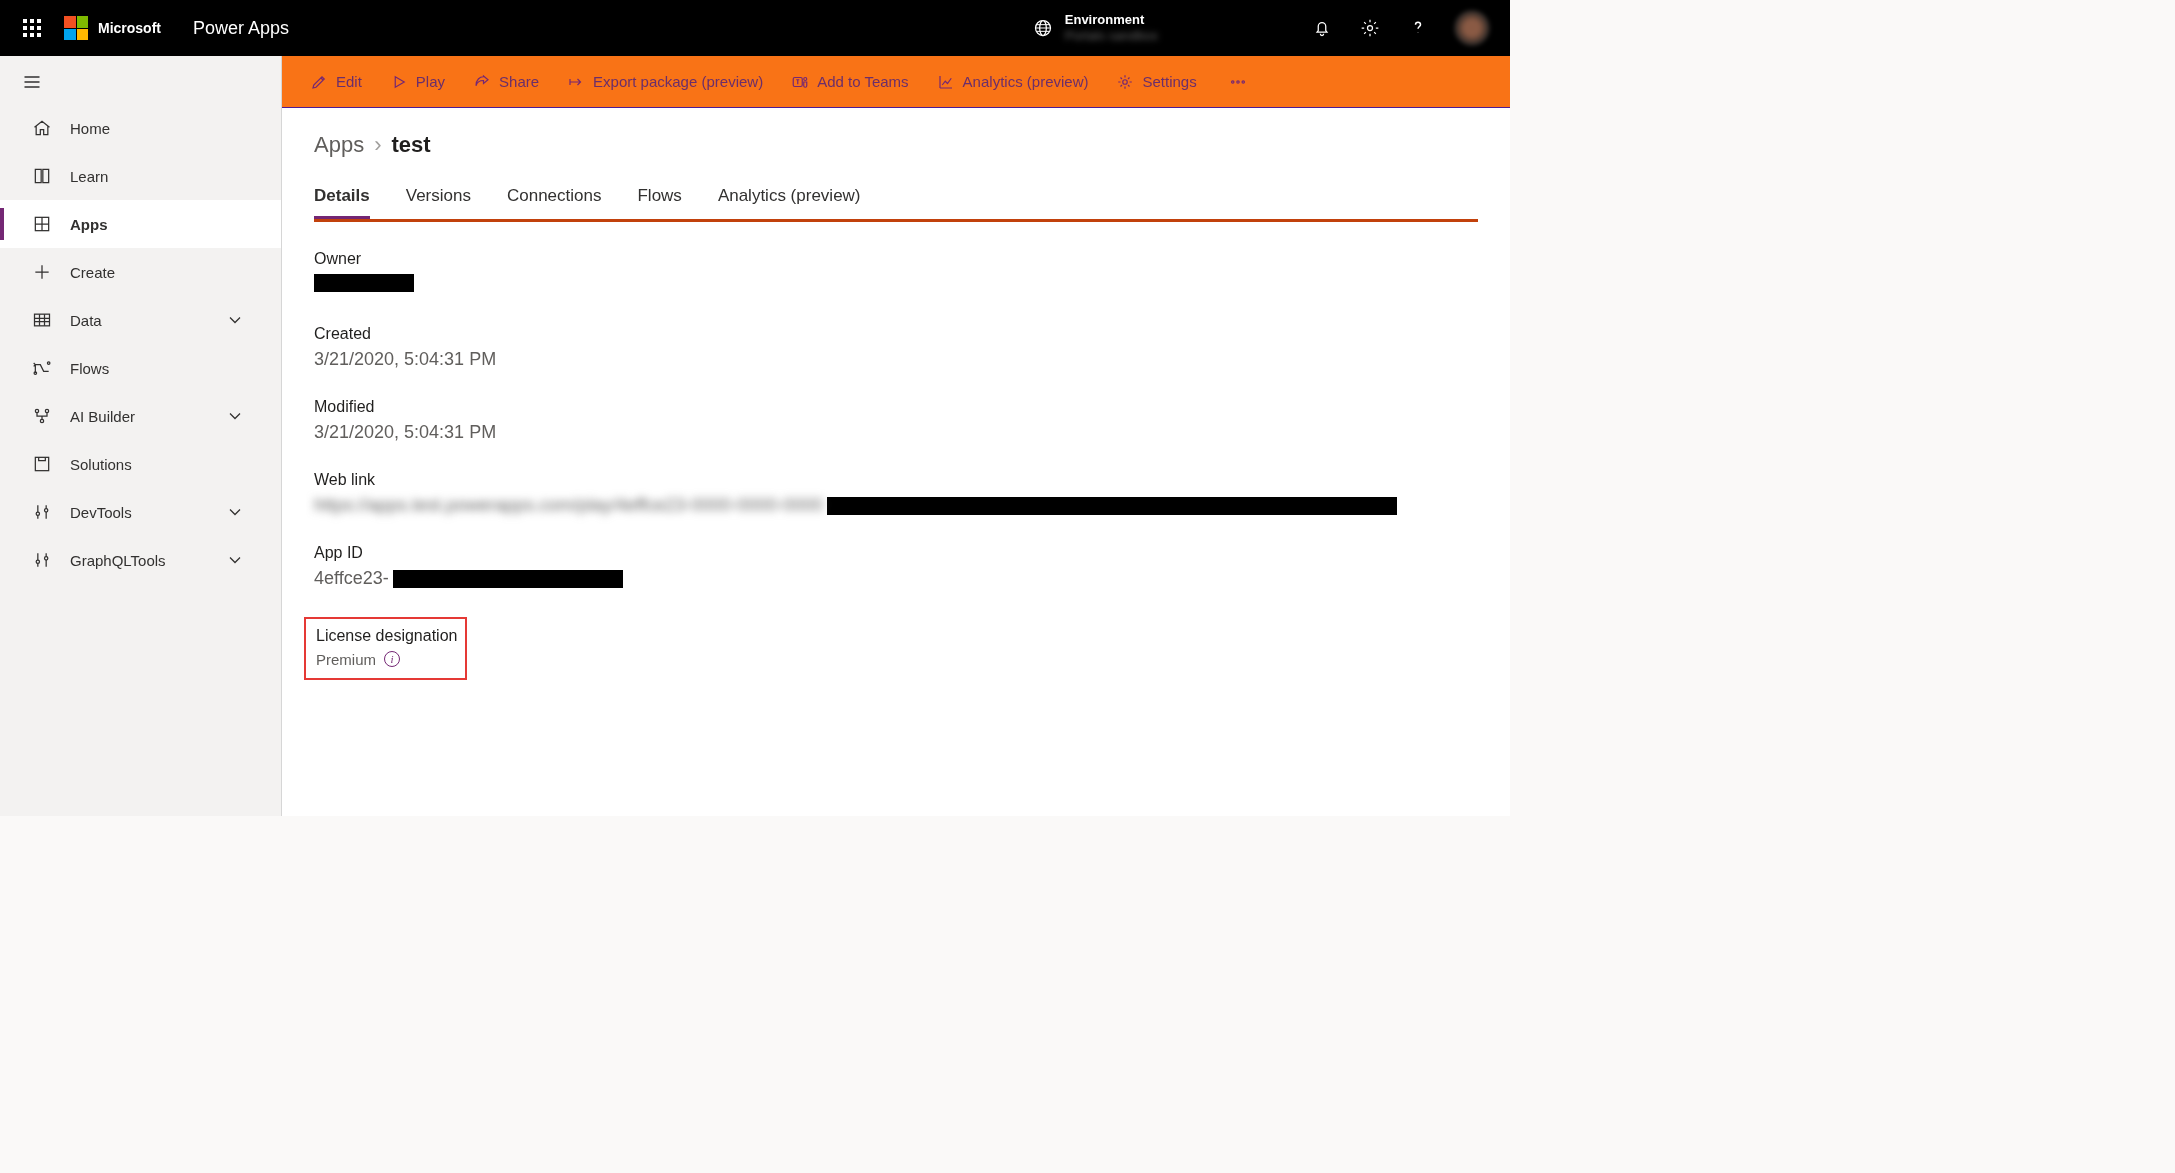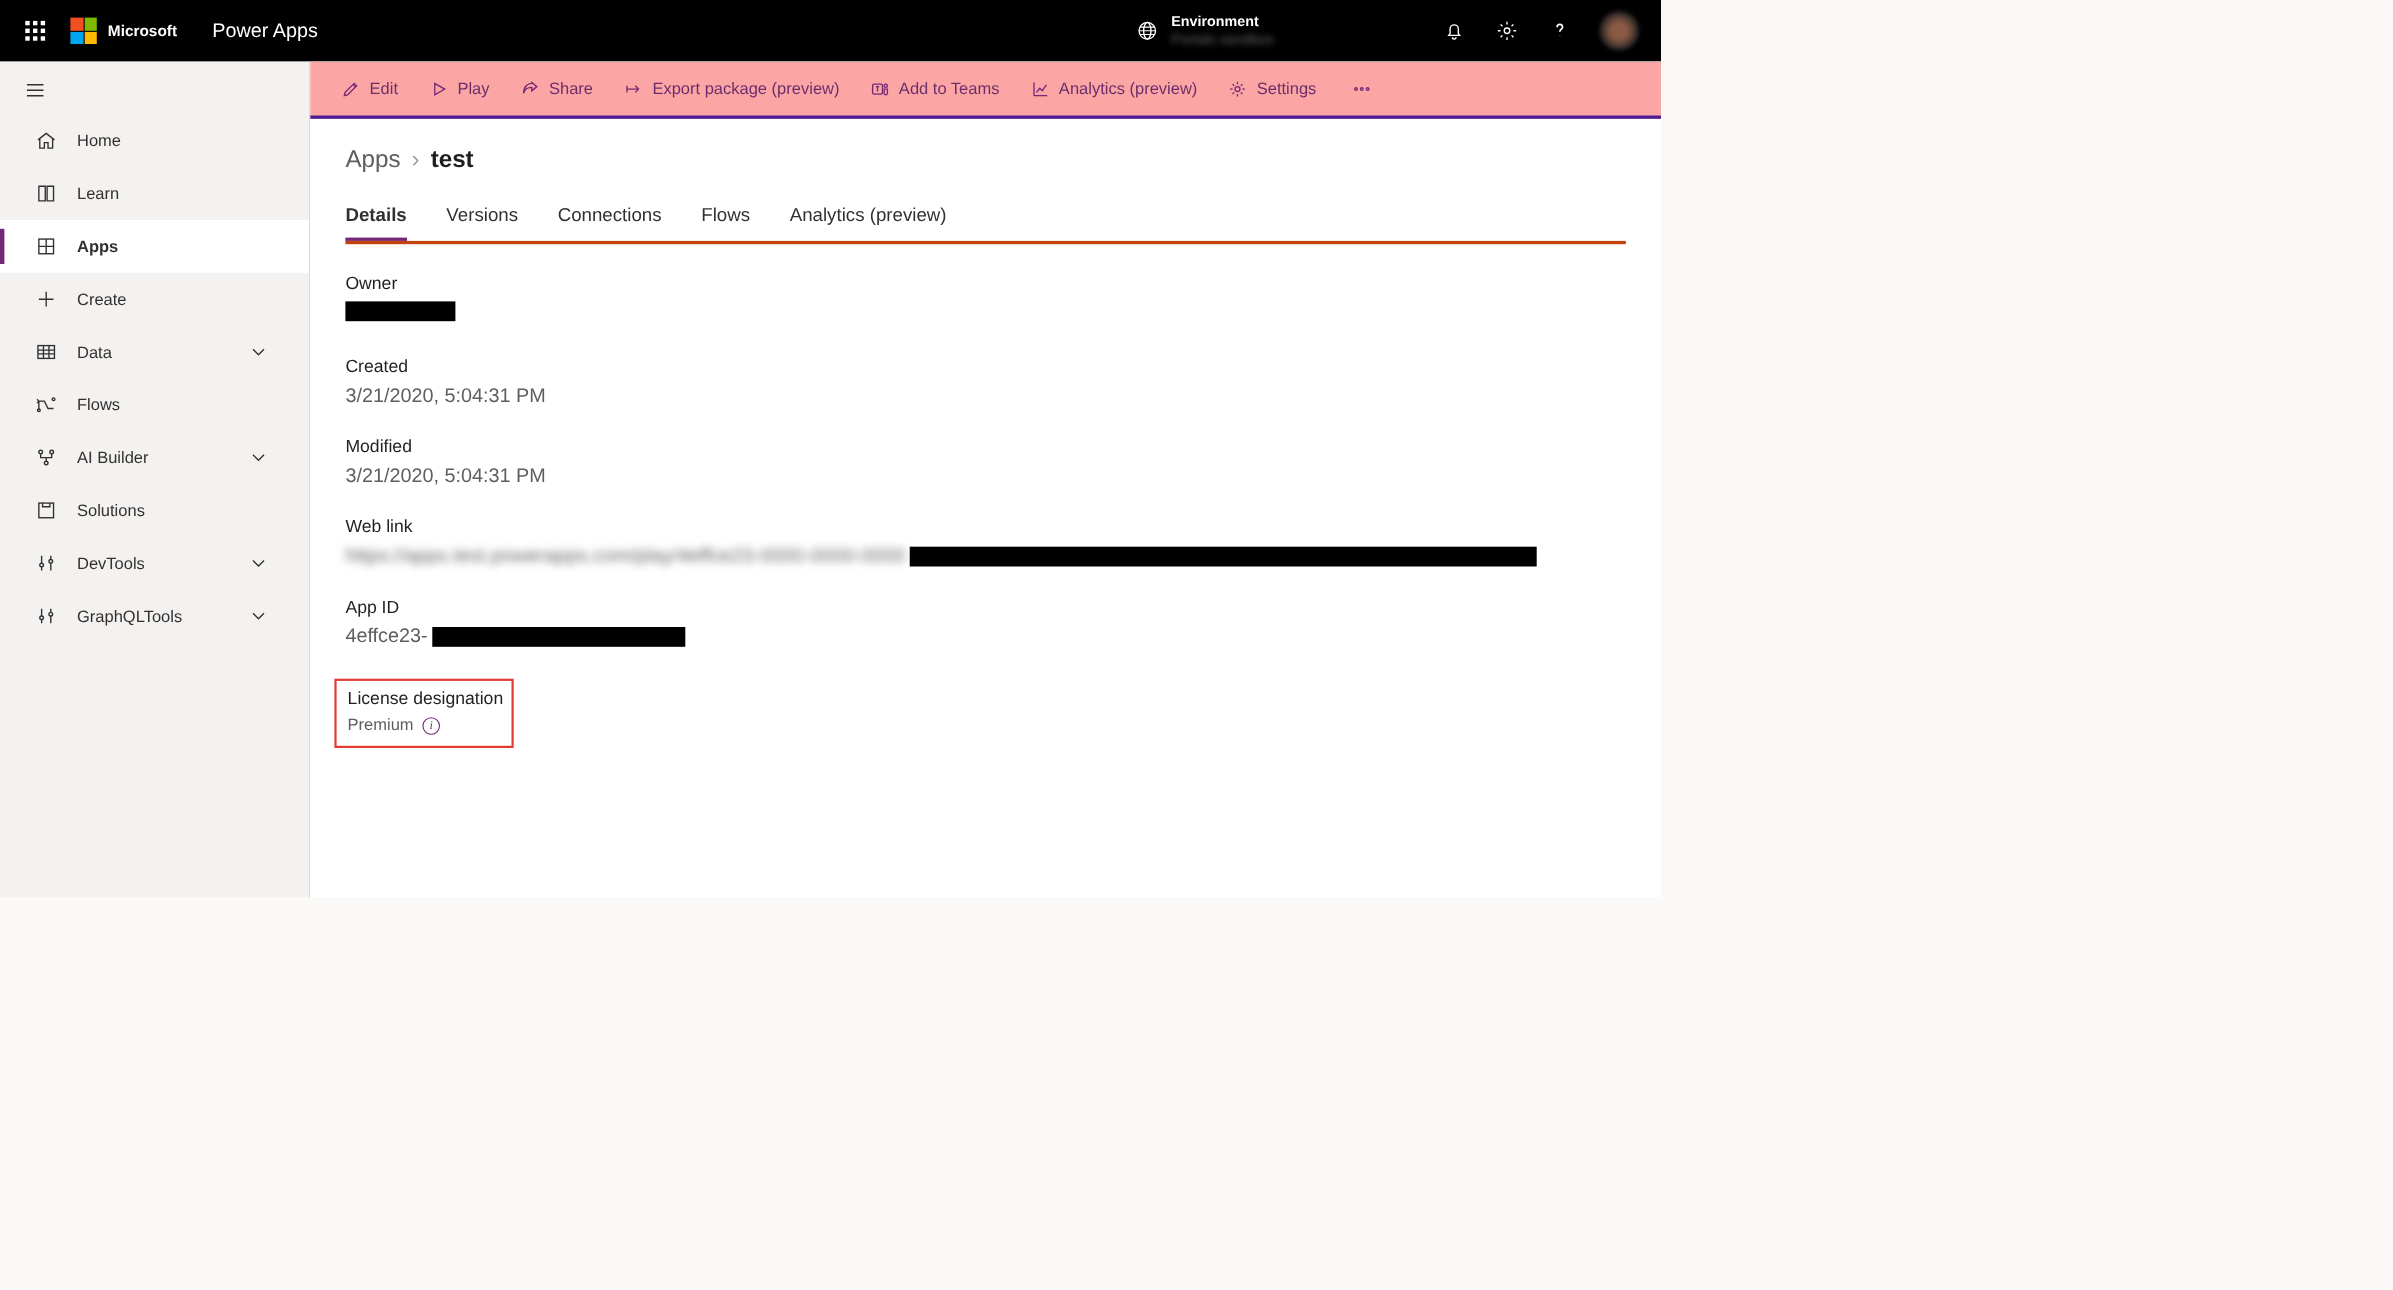--- a/index.html
+++ b/index.html
@@ -110,22 +110,22 @@
   .sb-item.active::before {
     content: "";
     position: absolute; left: 0; top: 8px; bottom: 8px;
     width: 4px; background: #742774;
   }
 
   
   .main { flex: 1; display: flex; flex-direction: column; background: #fff; overflow: hidden; }
   .command-bar {
     height: 52px;
-    border-bottom: 3px solid #4c1d95;
-    background: #fca5a5;
+    border-bottom: 1px solid #4c1d95;
+    background: #f97316;
     display: flex; align-items: center;
     padding: 0 28px;
     gap: 28px;
   }
   .cmd {
     display: flex; align-items: center;
     gap: 8px;
     color: #6b2e6b;
     font-size: 15px;
     cursor: pointer;
@@ -164,21 +164,21 @@
   .blur-text { color: #666; filter: blur(4px); user-select: none; }
   .license-box {
     border: 2.5px solid #e53935;
     display: inline-block;
     padding: 8px 8px 10px 10px;
     margin-left: -10px;
   }
   .license-value {
     color: #605e5c;
     font-size: 15px;
-    display: flex; align-items: center; gap: 8px;
+    display: flex; gap: 8px;
     margin-top: 4px;
   }
   .info-icon {
     width: 16px; height: 16px;
     border: 1.4px solid #742774;
     border-radius: 50%;
     display: inline-flex; align-items: center; justify-content: center;
     color: #742774; font-size: 11px; font-style: italic; font-family: Georgia, serif;
   }
 </style>

